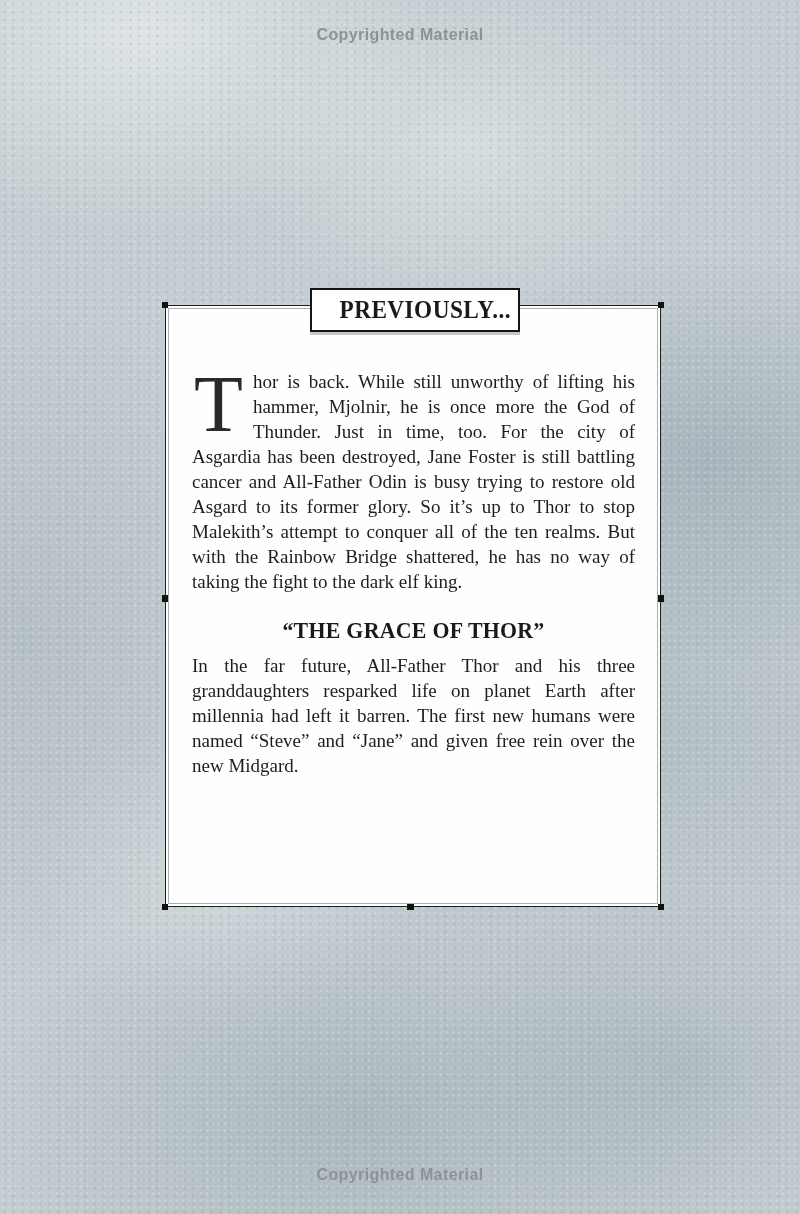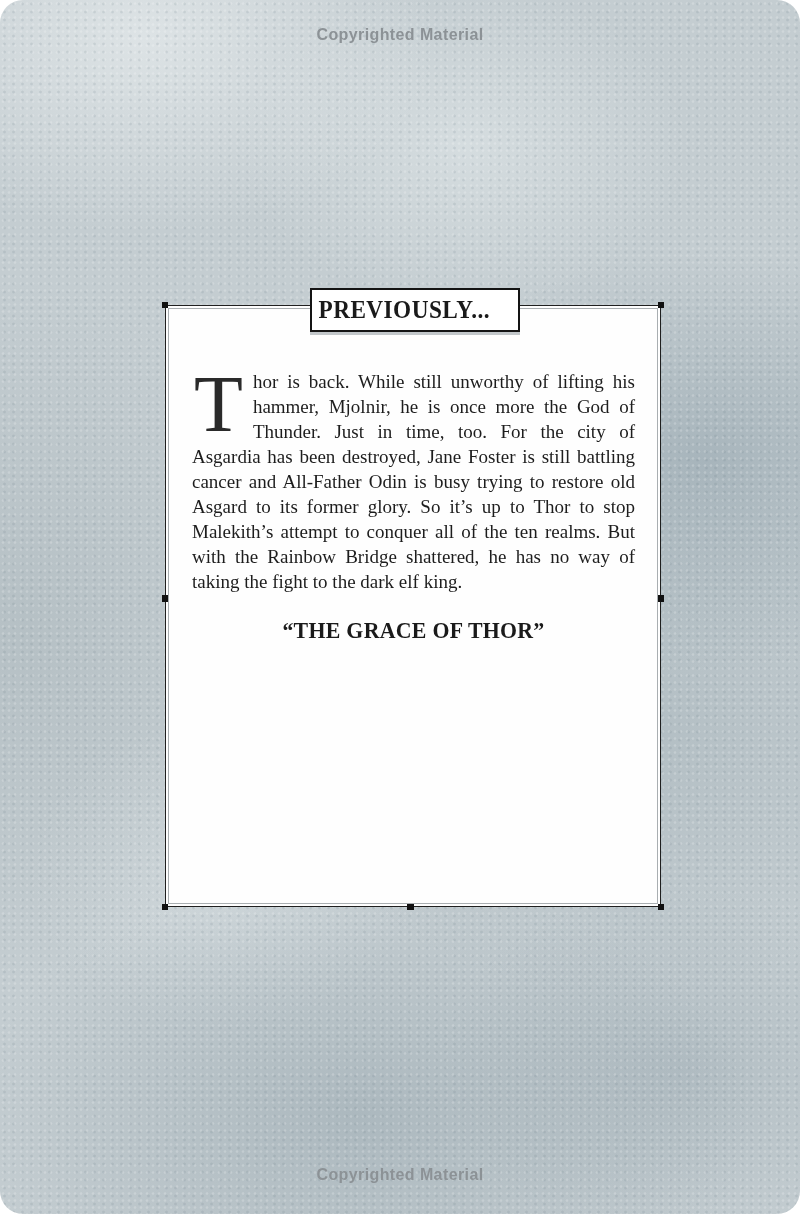--- a/index.html
+++ b/index.html
@@ -21,21 +21,20 @@
       radial-gradient(ellipse 500px 380px at 78% 60%, rgba(148,164,172,0.38), transparent 70%),
       radial-gradient(ellipse 360px 500px at 3% 52%, rgba(150,164,170,0.32), transparent 70%),
       radial-gradient(ellipse 560px 340px at 45% 92%, rgba(138,155,164,0.42), transparent 70%),
       radial-gradient(ellipse 340px 260px at 85% 88%, rgba(142,158,167,0.35), transparent 70%),
       radial-gradient(ellipse 420px 280px at 18% 3%, rgba(238,242,243,0.60), transparent 70%),
       radial-gradient(ellipse 320px 230px at 58% 12%, rgba(232,238,239,0.48), transparent 70%),
       radial-gradient(ellipse 280px 220px at 28% 72%, rgba(230,236,238,0.35), transparent 70%);
     background-size:
       6px 7px, 9px 8px,
       auto, auto, auto, auto, auto, auto, auto, auto;
-    border-radius: 23px;
   }
 
   .copyright {
     position: absolute; left: 0; width: 100%;
     text-align: center;
     font-family: "Liberation Sans", sans-serif;
     font-size: 16px; font-weight: 700;
     letter-spacing: 0.4px;
     color: #8c9296;
   }
@@ -70,21 +69,21 @@
   .mark.mb { bottom: -4px; left: 241px; width: 7px; }
 
   
   .title-box {
     position: absolute;
     left: 144px; top: -18px;
     width: 206px; height: 40px;
     background: #fff;
     border: 2px solid #141414;
     box-shadow: 0 3px 0 rgba(122,134,140,0.45);
-    display: flex; align-items: center; justify-content: flex-start;
+    display: flex; align-items: center; justify-content: flex-end;
     z-index: 3;
   }
   .title-box span {
     font-size: 25px; font-weight: 700;
     letter-spacing: 0.5px;
     color: #1a1a1a;
     transform: scaleX(0.93);
     white-space: nowrap;
   }
 
@@ -134,17 +133,18 @@
 
     <div class="title-box">
       <span>PREVIOUSLY...</span>
     </div>
 
     <div class="panel-body">
       <p>
         <span class="dropcap">T</span><span>hor is back. While still unworthy of lifting his hammer, Mjolnir, he is once more the God of Thunder. Just in time, too. For the city of Asgardia has been destroyed, Jane Foster is still battling cancer and All-Father Odin is busy trying to restore old Asgard to its former glory. So it’s up to Thor to stop Malekith’s attempt to conquer all of the ten realms. But with the Rainbow Bridge shattered, he has no way of taking the fight to the dark elf king.</span>
       </p>
       <h2 class="story-title">“THE GRACE OF THOR”</h2>
+      <p>In the far future, All-Father Thor and his three granddaughters resparked life on planet Earth after millennia had left it barren. The first new humans were named “Steve” and “Jane” and given free rein over the new Midgard.</p>
     </div>
   </section>
 
   <div class="copyright bottom">Copyrighted Material</div>
 </div>
 
 </body></html>

